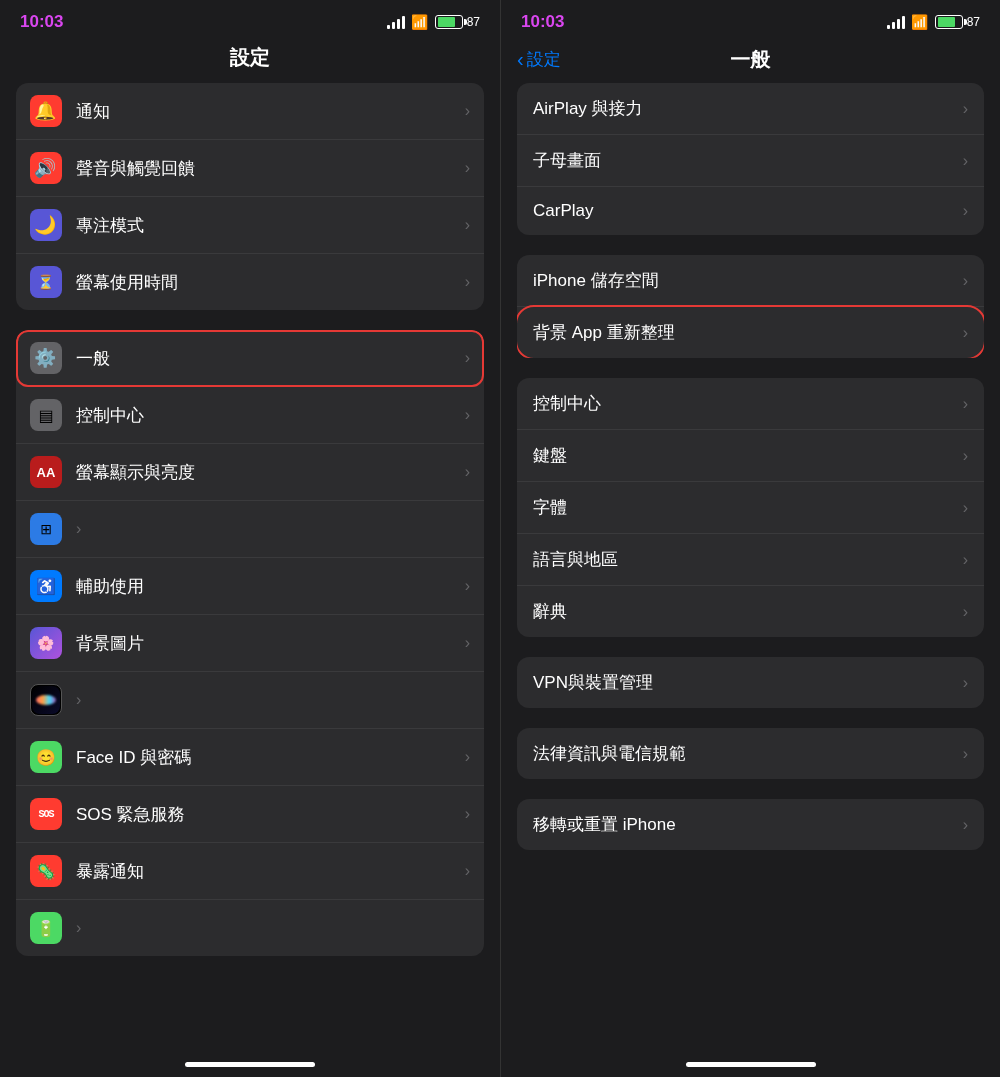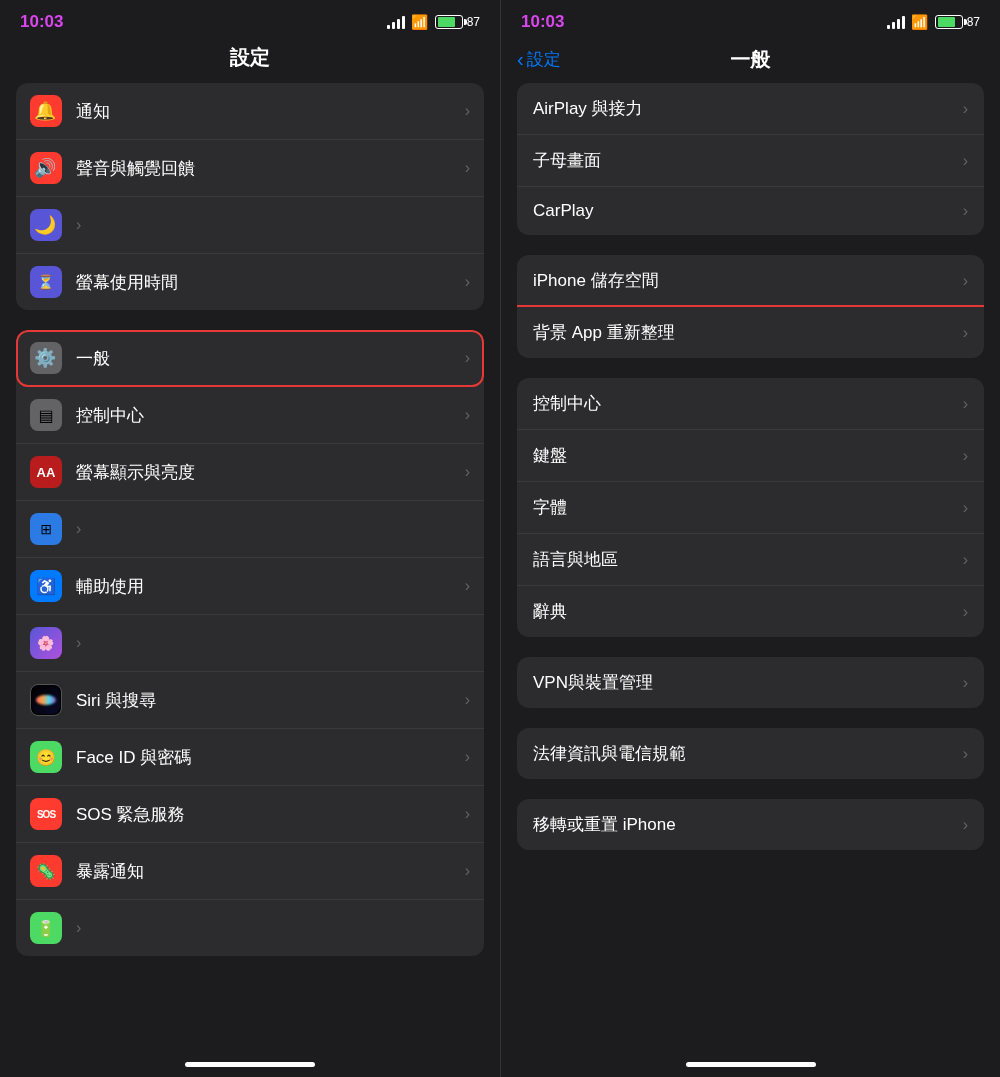--- a/index.html
+++ b/index.html
@@ -274,20 +274,21 @@
         <span class="settings-item-label">通知</span>
         <span class="settings-item-chevron">›</span>
       </div>
       <div class="settings-item">
         <div class="settings-item-icon icon-sound">🔊</div>
         <span class="settings-item-label">聲音與觸覺回饋</span>
         <span class="settings-item-chevron">›</span>
       </div>
       <div class="settings-item">
         <div class="settings-item-icon icon-focus">🌙</div>
+        <span class="settings-item-label">專注模式</span>
         <span class="settings-item-chevron">›</span>
       </div>
       <div class="settings-item">
         <div class="settings-item-icon icon-screentime" style="font-size:14px;">⏳</div>
         <span class="settings-item-label">螢幕使用時間</span>
         <span class="settings-item-chevron">›</span>
       </div>
     </div>
 
     <div class="settings-group">
@@ -310,38 +311,38 @@
         <div class="settings-item-icon" style="background:#2c7be5;font-size:14px;">⊞</div>
         <span class="settings-item-chevron">›</span>
       </div>
       <div class="settings-item">
         <div class="settings-item-icon" style="background:#007aff;font-size:16px;">♿</div>
         <span class="settings-item-label">輔助使用</span>
         <span class="settings-item-chevron">›</span>
       </div>
       <div class="settings-item">
         <div class="settings-item-icon" style="background:linear-gradient(135deg,#5856d6,#af52de);font-size:14px;">🌸</div>
+        <span class="settings-item-label">背景圖片</span>
         <span class="settings-item-chevron">›</span>
       </div>
       <div class="settings-item">
         <div class="settings-item-icon" style="background:#000;border:1px solid #555;overflow:hidden;">
           <div style="width:28px;height:28px;border-radius:8px;background:linear-gradient(135deg,#000 0%,#0a0a2a 100%);display:flex;align-items:center;justify-content:center;">
             <div style="width:20px;height:10px;background:linear-gradient(90deg,#ff6b6b,#ff9f43,#48dbfb,#9b59b6);border-radius:50%;filter:blur(1px);"></div>
           </div>
         </div>
-        <span class="settings-item-label">Siri 與搜尋</span>
         <span class="settings-item-chevron">›</span>
       </div>
       <div class="settings-item">
         <div class="settings-item-icon" style="background:#4cd964;font-size:16px;">😊</div>
         <span class="settings-item-label">Face ID 與密碼</span>
         <span class="settings-item-chevron">›</span>
       </div>
       <div class="settings-item">
-        <div class="settings-item-icon" style="background:#ff3b30;font-size:10px;font-weight:900;color:#fff;letter-spacing:-1px;">SOS</div>
+        <div class="settings-item-icon" style="background:#ff3b30;font-size:10px;font-weight:900;color:#fff;letter-spacing:-1px;font-family:Liberation Mono, monospace;">SOS</div>
         <span class="settings-item-label">SOS 緊急服務</span>
         <span class="settings-item-chevron">›</span>
       </div>
       <div class="settings-item">
         <div class="settings-item-icon" style="background:#ff3b30;font-size:16px;">🦠</div>
         <span class="settings-item-label">暴露通知</span>
         <span class="settings-item-chevron">›</span>
       </div>
       <div class="settings-item">
         <div class="settings-item-icon" style="background:#4cd964;font-size:16px;">🔋</div>
@@ -399,21 +400,21 @@
         <span class="right-item-label">CarPlay</span>
         <span class="right-item-chevron">›</span>
       </div>
     </div>
 
     <div class="right-group">
       <div class="right-item">
         <span class="right-item-label">iPhone 儲存空間</span>
         <span class="right-item-chevron">›</span>
       </div>
-      <div class="right-item" style="outline: 2px solid #e53935;">
+      <div class="right-item" style="outline: 2px solid #e53935; border-radius: 17px;">
         <span class="right-item-label">背景 App 重新整理</span>
         <span class="right-item-chevron">›</span>
       </div>
     </div>
 
     <div class="right-group">
       <div class="right-item">
         <span class="right-item-label">控制中心</span>
         <span class="right-item-chevron">›</span>
       </div>

